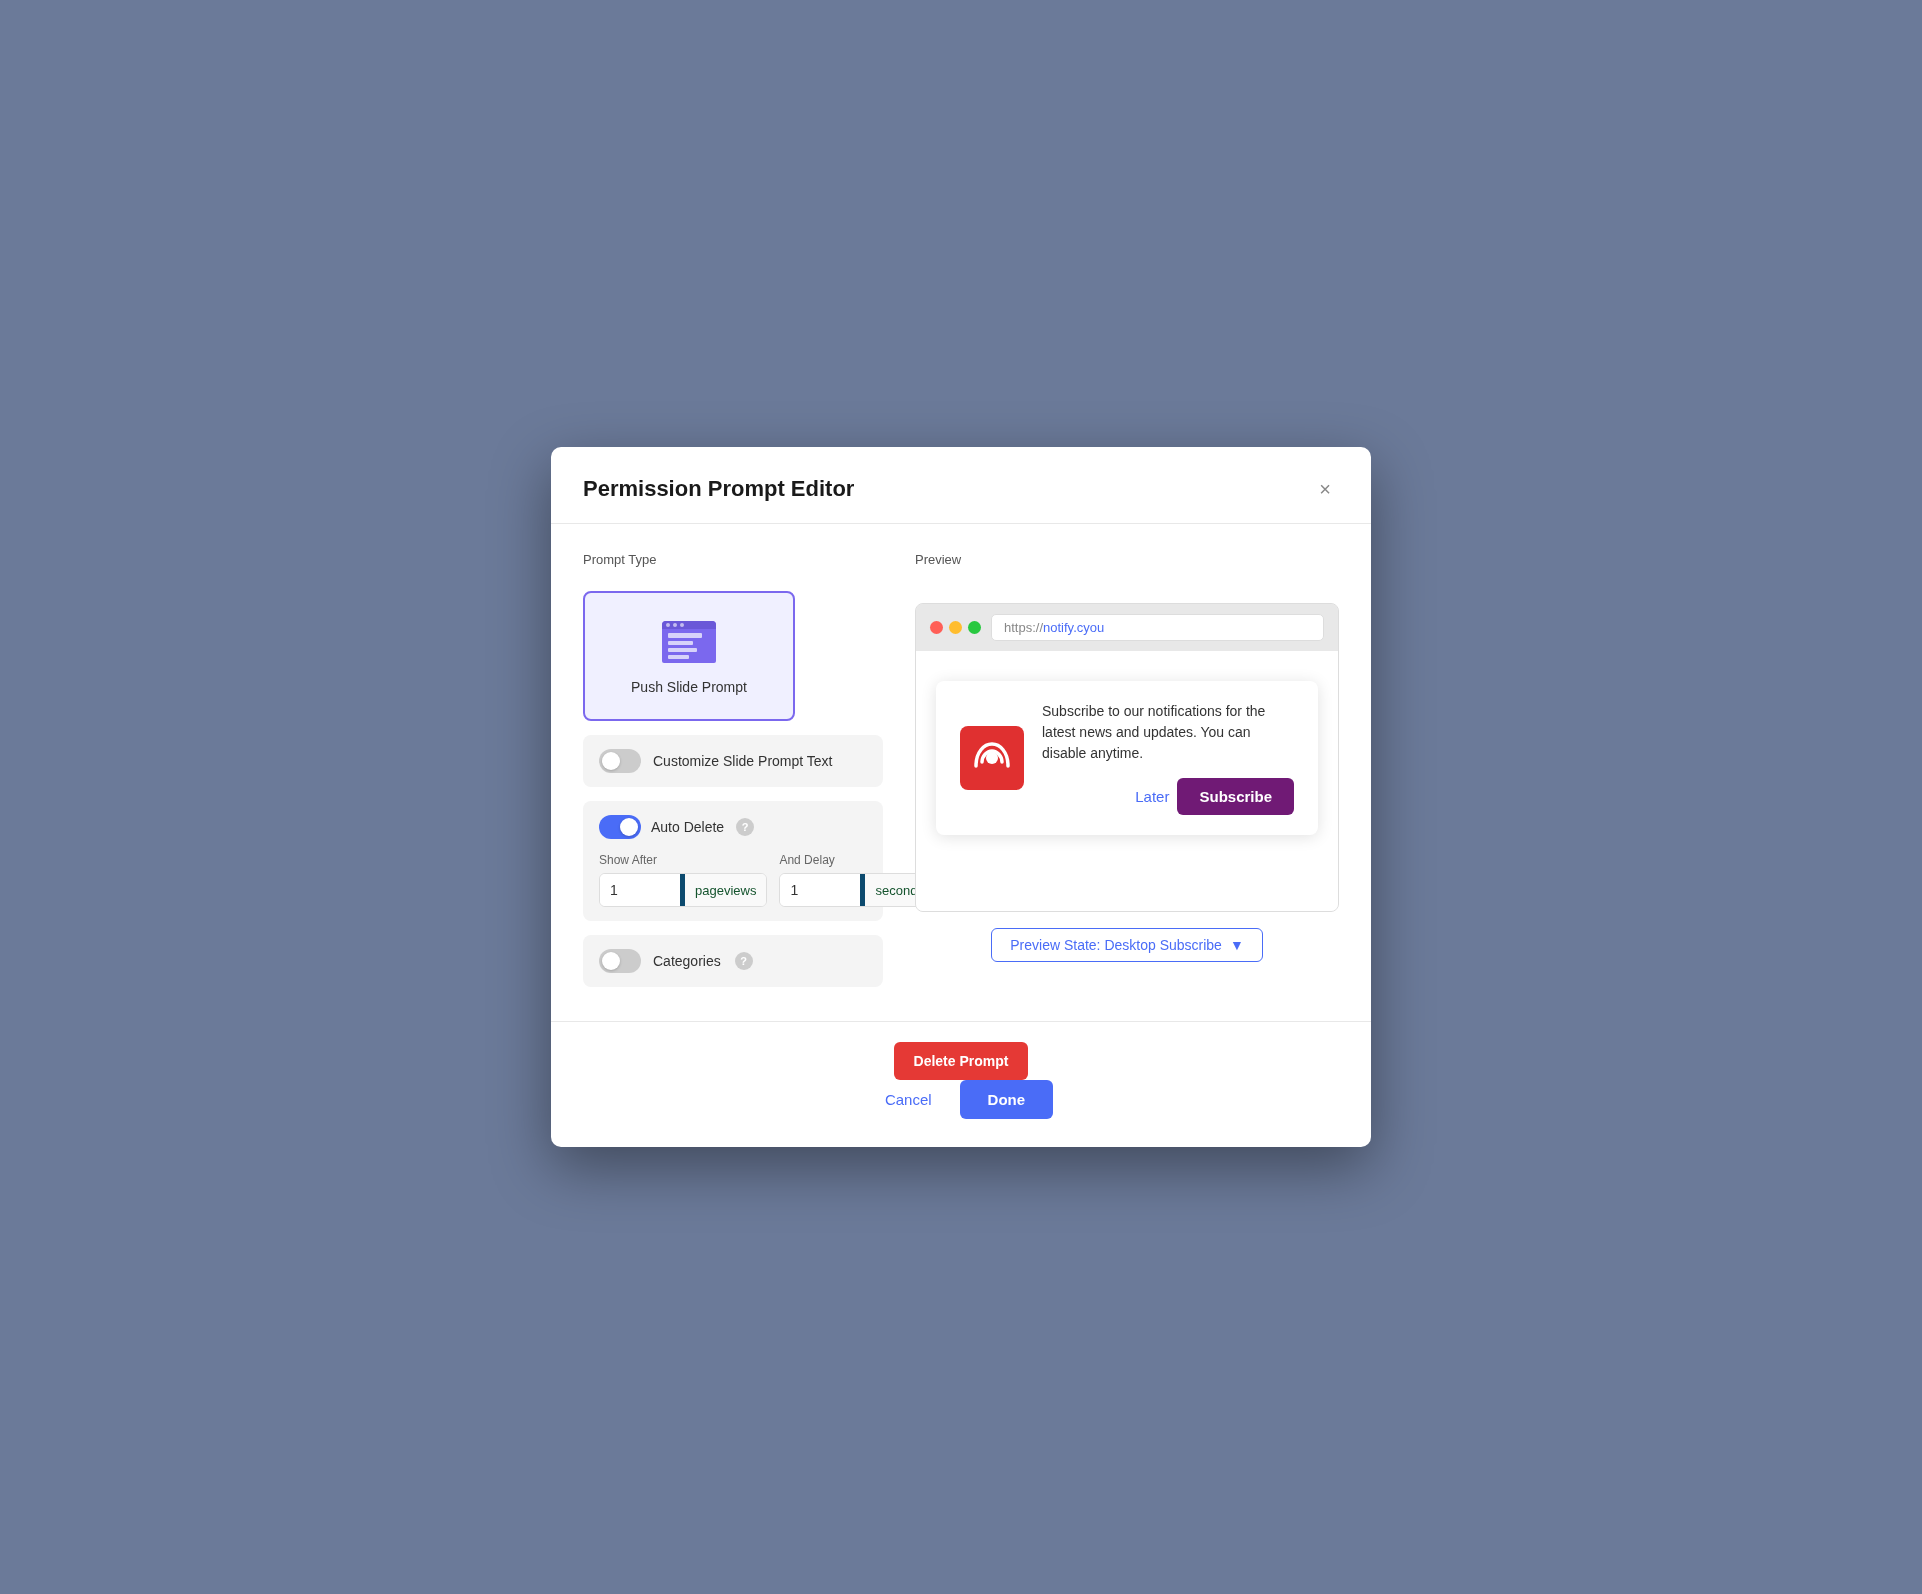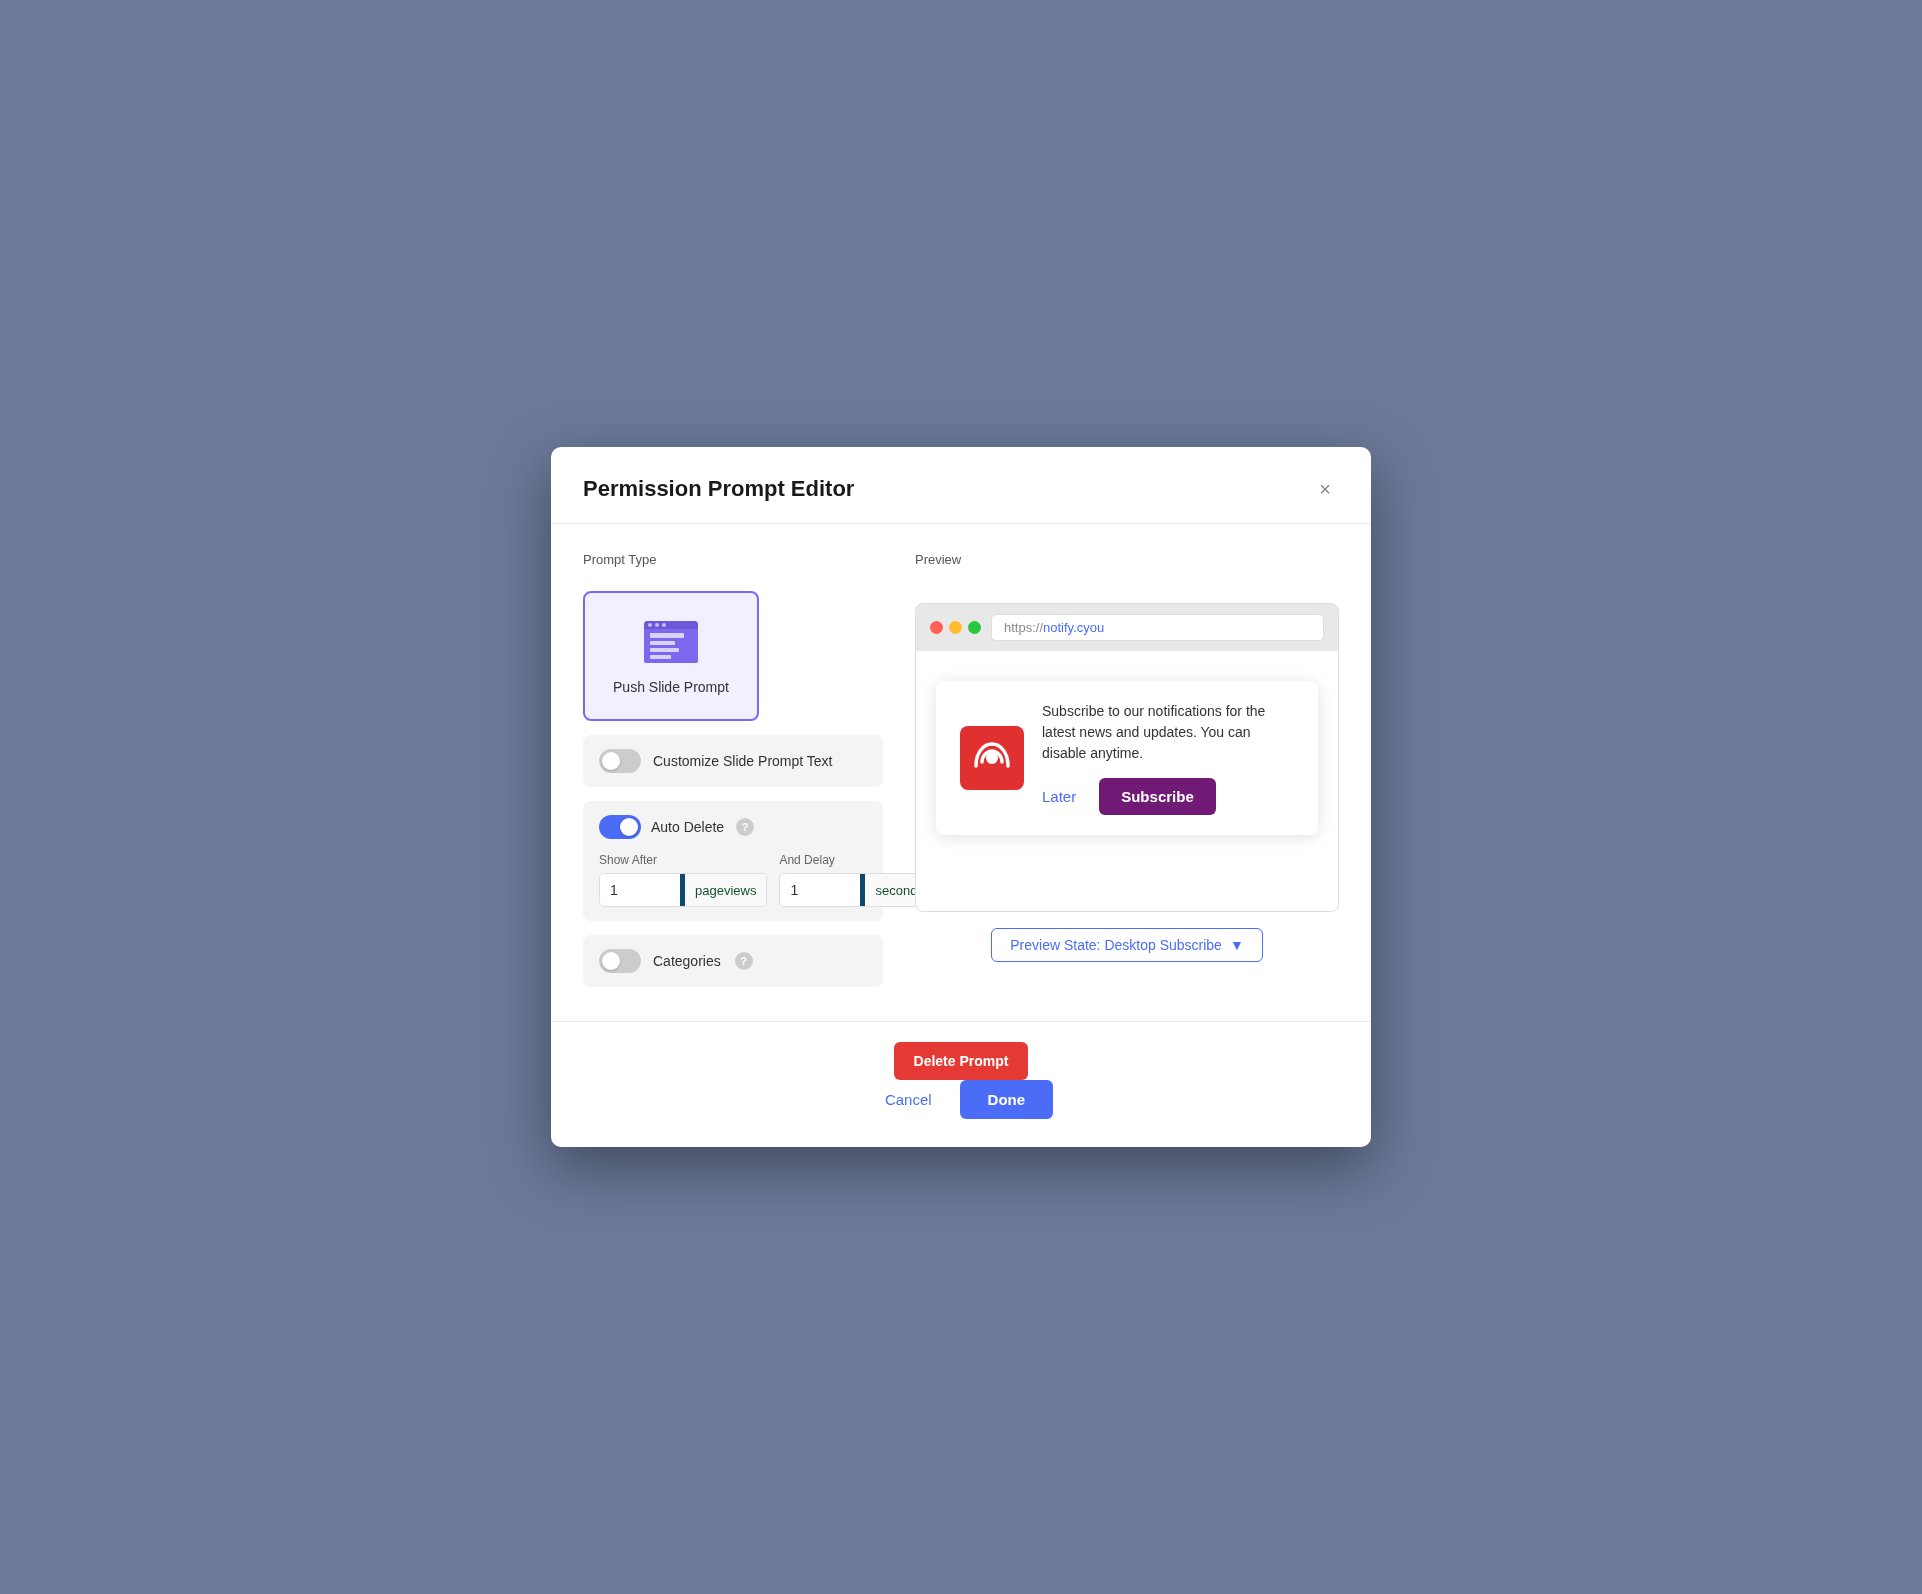--- a/index.html
+++ b/index.html
@@ -70,21 +70,21 @@
     .prompt-type-card {
       border: 2px solid #7b68ee;
       border-radius: 8px;
       background: #f0f0ff;
       padding: 24px 16px;
       display: flex;
       flex-direction: column;
       align-items: center;
       gap: 12px;
       cursor: pointer;
-      width: 176px;
+      width: 212px;
     }
     .prompt-type-icon {
       width: 60px;
       height: 50px;
       display: flex;
       flex-direction: column;
       align-items: center;
       justify-content: center;
       gap: 4px;
     }
@@ -327,21 +327,22 @@
     }
     .notif-text {
       font-size: 14px;
       color: #333;
       line-height: 1.5;
       margin-bottom: 14px;
     }
     .notif-actions {
       display: flex;
       align-items: center;
-      gap: 23px;
+      gap: 8px;
+      justify-content: flex-end;
     }
     .btn-later {
       background: none;
       border: none;
       color: #4a6cf7;
       font-size: 15px;
       cursor: pointer;
       font-weight: 500;
     }
     .btn-subscribe {

